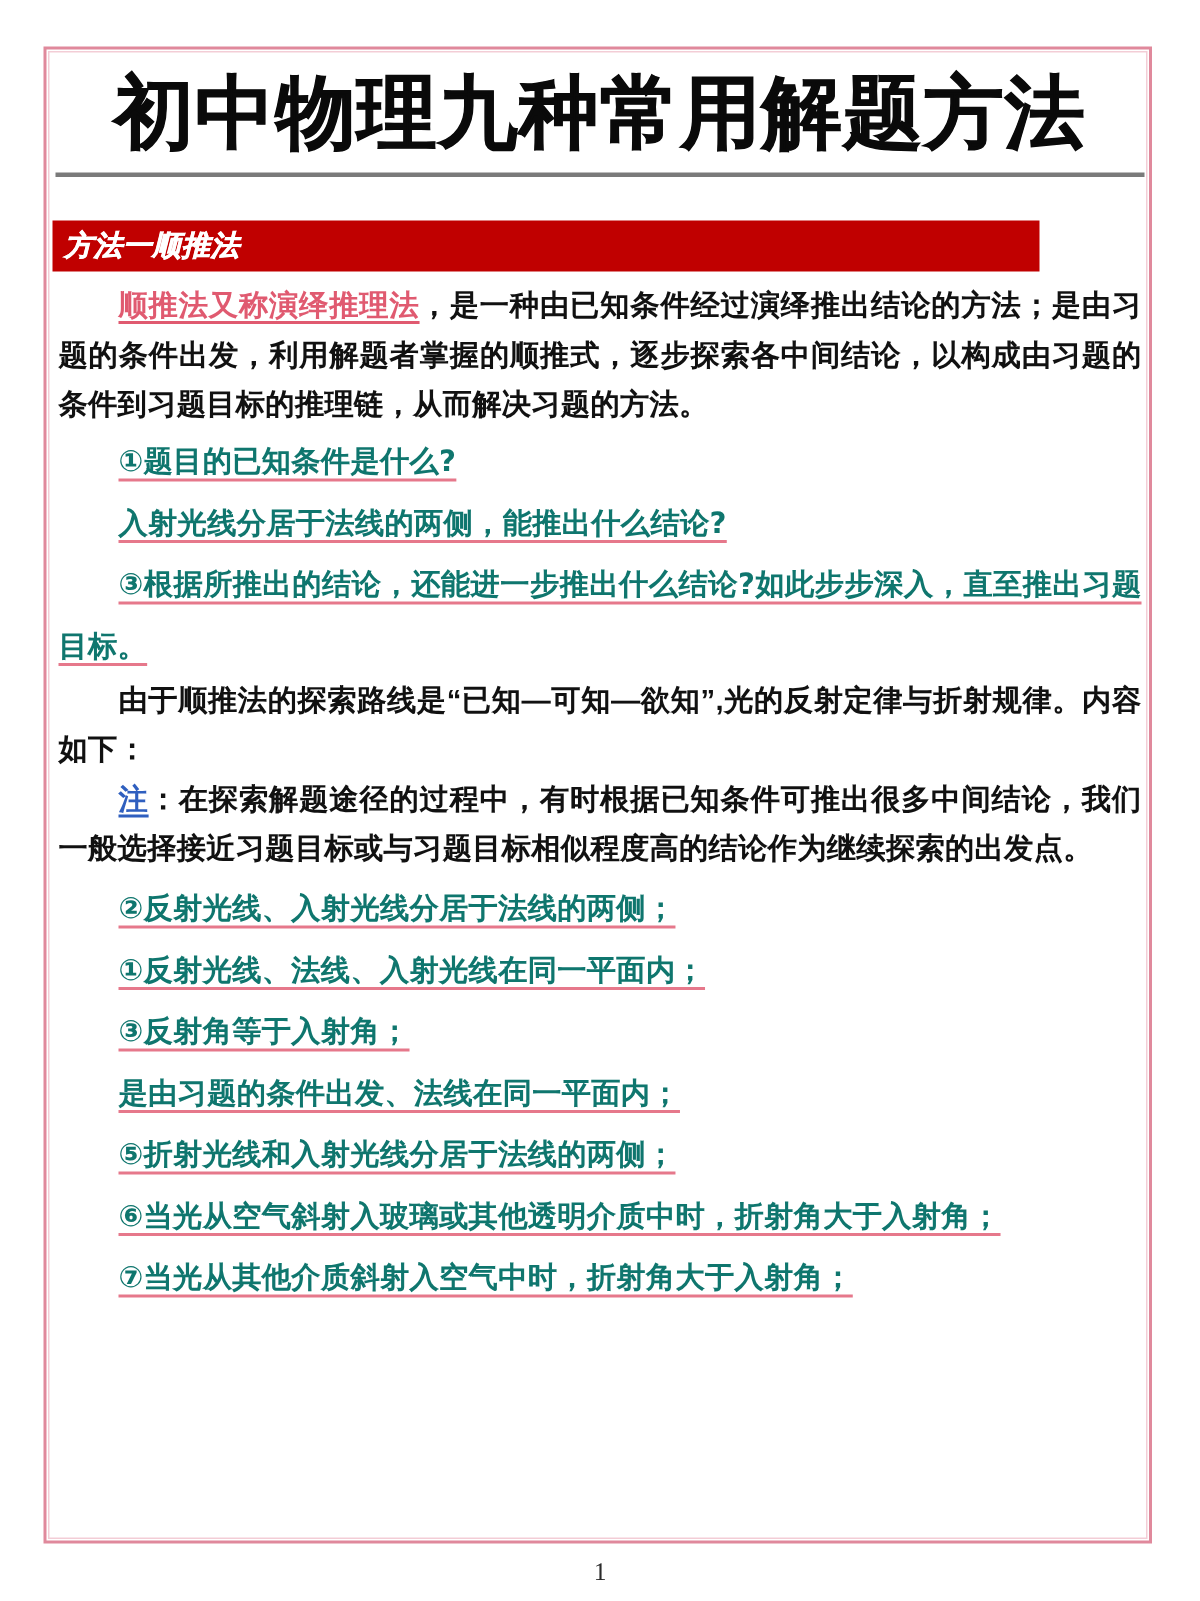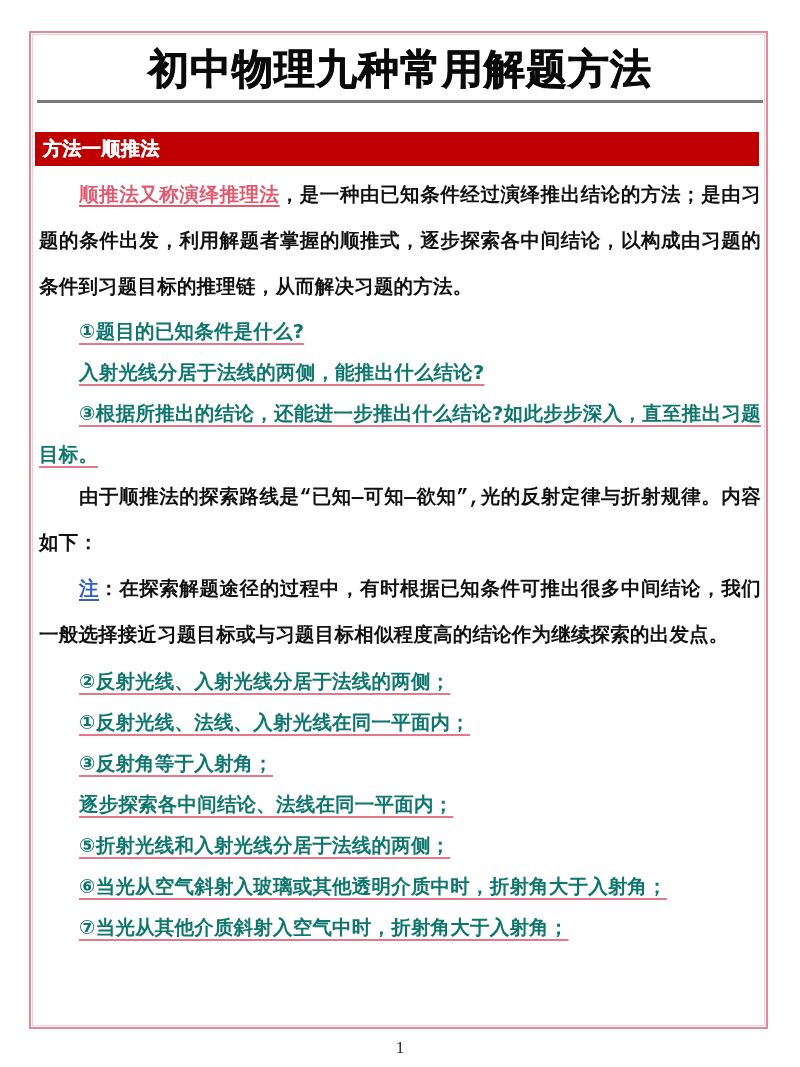--- a/index.html
+++ b/index.html
@@ -47,72 +47,73 @@
     left: 35px;
     top: 33px;
     width: 730px;
     height: 995px;
     box-sizing: border-box;
   }
 
   
   .doc-title {
     text-align: center;
-    font-size: 41px;
+    font-size: 53px;
     font-weight: 900;
     color: #0a0a0a;
     letter-spacing: 1px;
     line-height: 1.18;
     margin: 12px 0 0 0;
     padding: 0 4px;
     white-space: nowrap;
     font-family: "DejaVu Sans", "Liberation Sans", sans-serif;
     -webkit-text-stroke: 0.7px #0a0a0a;
   }
   .title-rule {
     margin: 7px 2px 0 2px;
     height: 3px;
     background: #7a7a7a;
   }
 
   
   .section-bar {
     margin: 29px 0 0 0;
-    width: 724px;
+    width: 658px;
     height: 34px;
     background: #c00000;
     display: flex;
     align-items: center;
     box-sizing: border-box;
     padding-left: 8px;
+    font-style: italic;
   }
   .section-bar-label {
     color: #ffffff;
     font-size: 19px;
     font-weight: 800;
     letter-spacing: 0.5px;
     font-family: "DejaVu Sans", "Liberation Sans", sans-serif;
     -webkit-text-stroke: 0.4px #ffffff;
   }
 
   
   .body-block {
     margin-top: 7px;
     padding: 0 4px 0 4px;
   }
   p.para {
     margin: 0;
     font-size: 19.5px;
     font-weight: 700;
     color: #111111;
-    line-height: 46px;
+    line-height: 33px;
     text-align: justify;
     text-justify: inter-ideograph;
     letter-spacing: 0.2px;
-    font-family: Liberation Mono, monospace;
+    font-family: Liberation Sans, sans-serif;
   }
   p.indent {
     text-indent: 40px;
   }
 
   
   .em-red {
     color: #e05a70;
     text-decoration: underline;
     text-decoration-color: #e05a70;
@@ -194,21 +195,21 @@
       <p class="red-item wrapped"><span>③根据所推出的结论，还能进一步推出什么结论?如此步步深入，直至推出习题目标。</span></p>
 
       <p class="para indent">由于顺推法的探索路线是“已知—可知—欲知”,光的反射定律与折射规律。内容如下：</p>
 
       <p class="para indent"><span class="em-blue">注</span><span>：在探索解题途径的过程中，有时根据已知条件可推出很多中间结论，我们一般选择接近习题目标或与习题目标相似程度高的结论作为继续探索的出发点。</span></p>
 
       <div class="list-block">
         <p class="red-item"><span>②反射光线、入射光线分居于法线的两侧；</span></p>
         <p class="red-item"><span>①反射光线、法线、入射光线在同一平面内；</span></p>
         <p class="red-item"><span>③反射角等于入射角；</span></p>
-        <p class="red-item"><span>逐步探索各中间结论、法线在同一平面内；</span></p>
+        <p class="red-item"><span>是由习题的条件出发、法线在同一平面内；</span></p>
         <p class="red-item"><span>⑤折射光线和入射光线分居于法线的两侧；</span></p>
         <p class="red-item"><span>⑥当光从空气斜射入玻璃或其他透明介质中时，折射角大于入射角；</span></p>
         <p class="red-item"><span>⑦当光从其他介质斜射入空气中时，折射角大于入射角；</span></p>
       </div>
 
     </div>
   </div>
 
   <div class="page-number">1</div>
 

